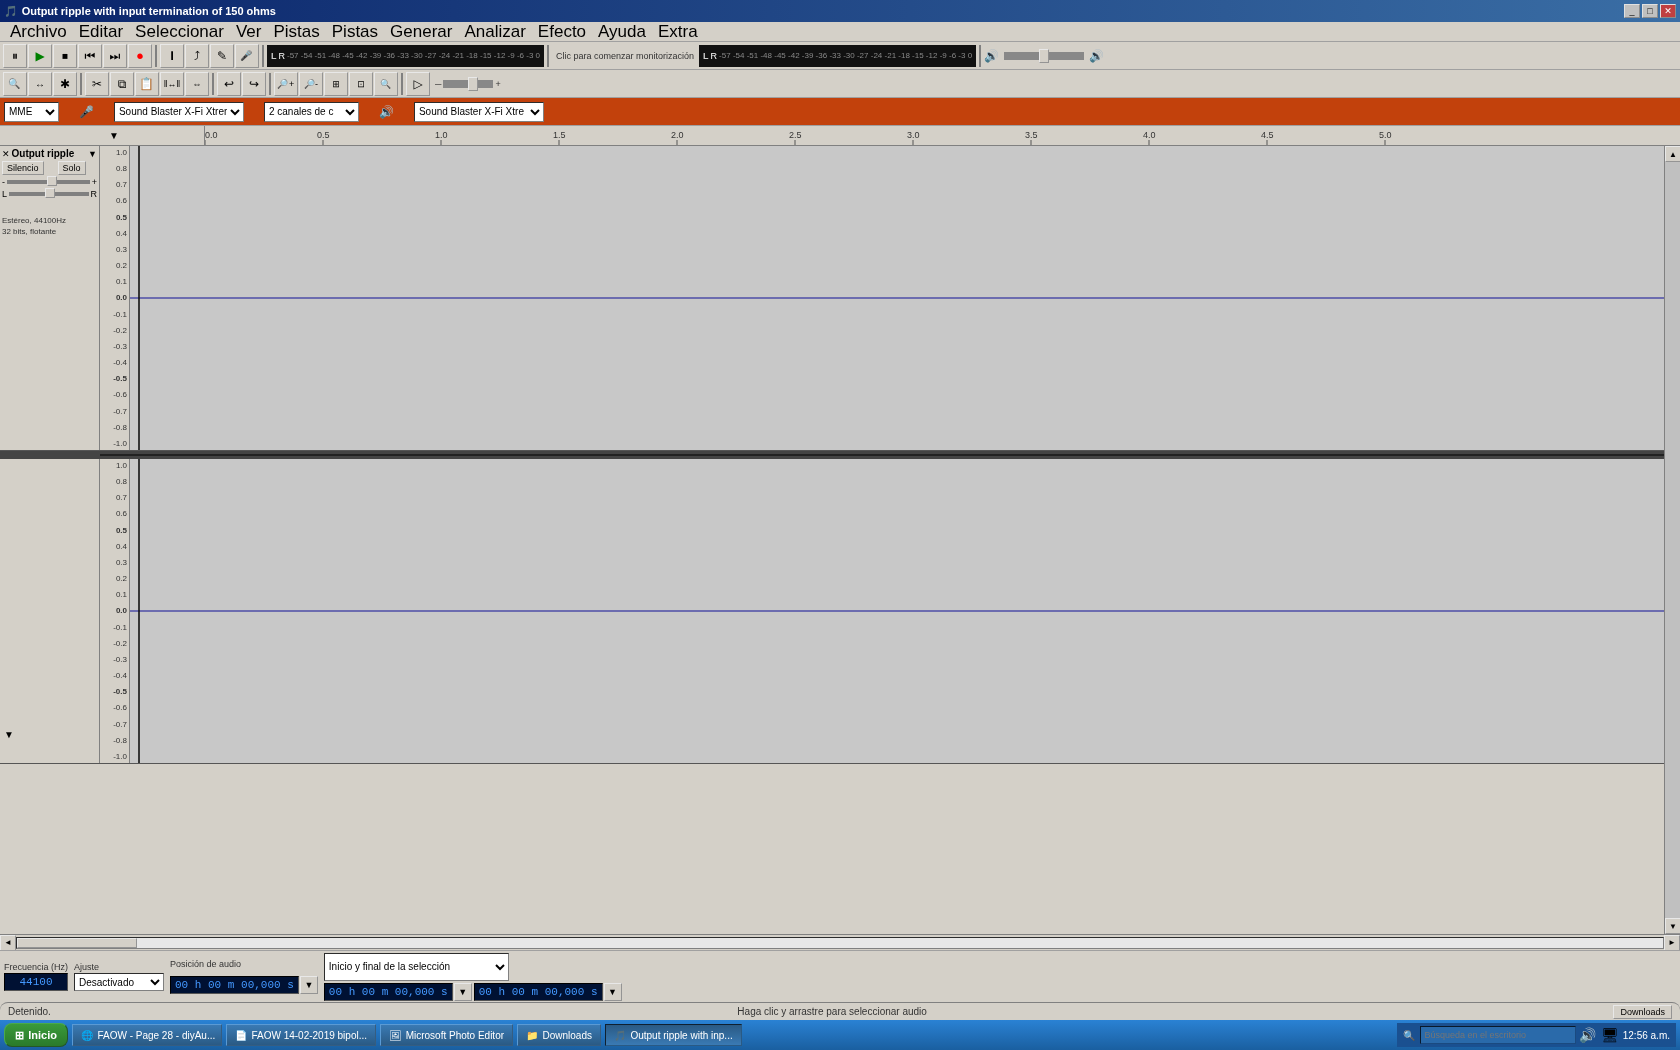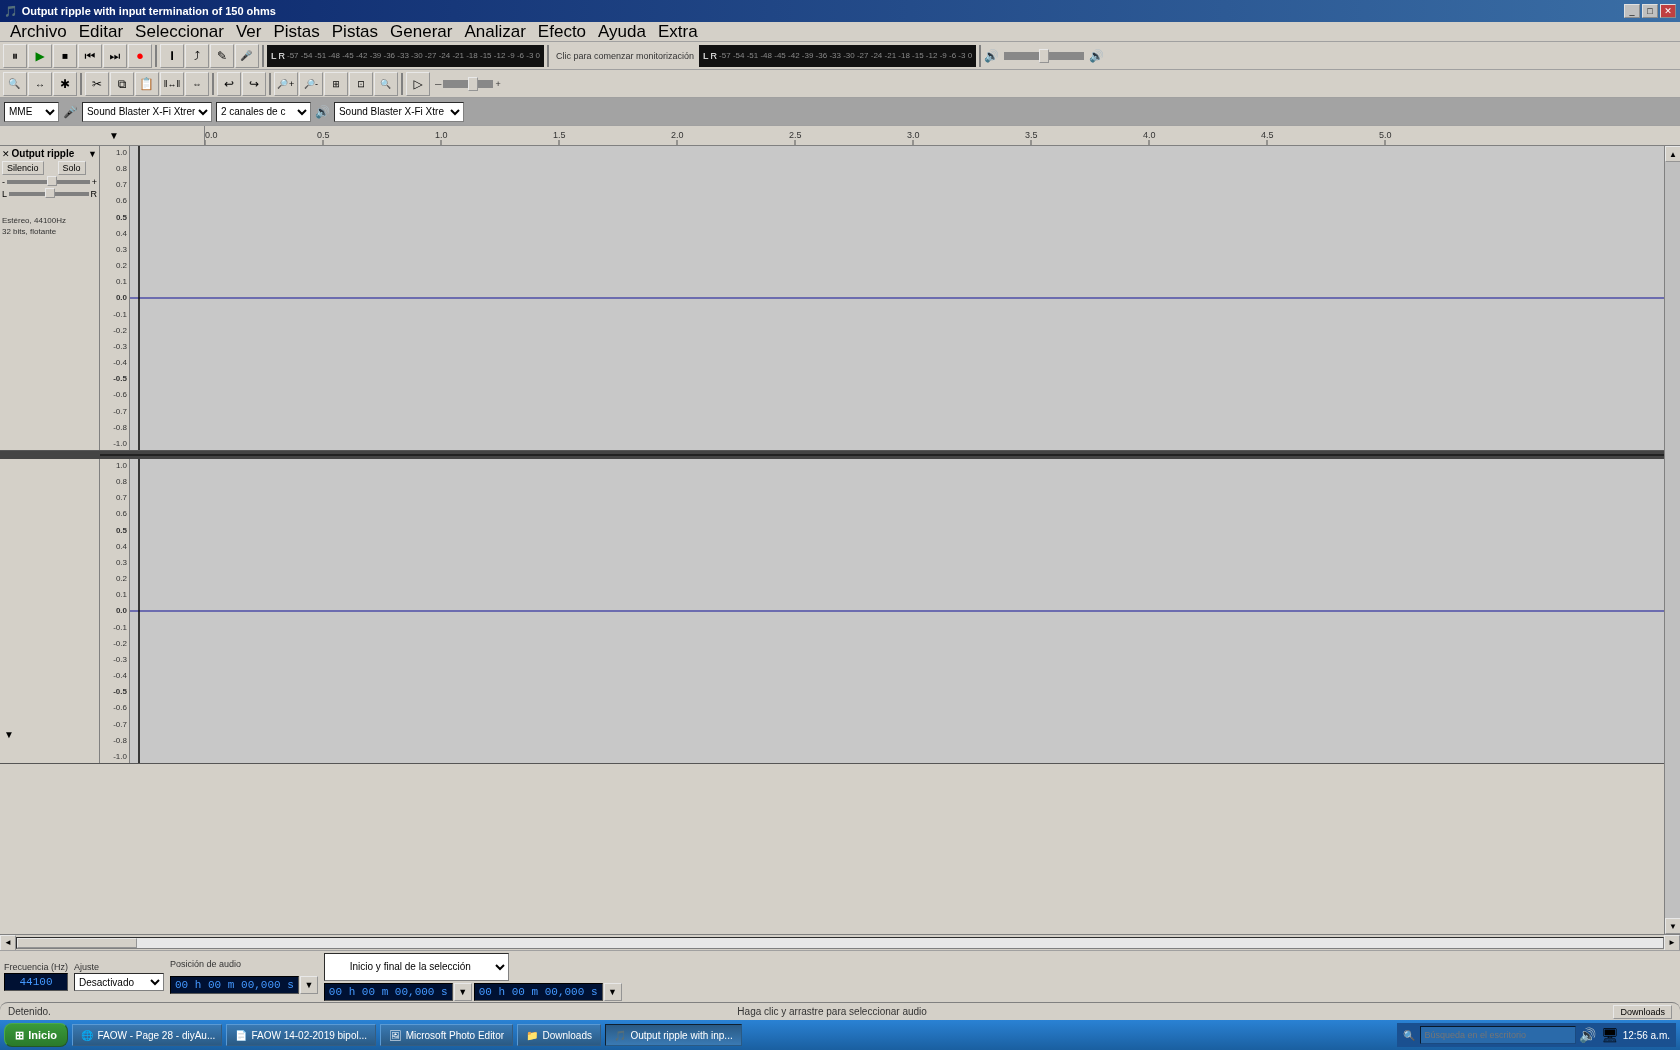--- a/index.html
+++ b/index.html
@@ -63,27 +63,27 @@
     }
     .tb-separator {
       width: 2px;
       height: 22px;
       background: #808080;
       margin: 0 2px;
     }
 
     
     #input-toolbar {
-      background: #a3a3a3;
+      background: #c2410c;
       border-bottom: 1px solid #a0a0a0;
       height: 28px;
       display: flex;
       align-items: center;
       padding: 2px 4px;
-      gap: 4px;
+      gap: 20px;
     }
     .input-select {
       height: 20px;
       font-size: 10px;
       background: white;
       border: 1px inset #808080;
     }
 
     
     #time-ruler {
@@ -619,21 +619,21 @@
 
     <div style="display:flex;flex-direction:column;gap:7px;">
       <span style="font-size:9px;color:#333;">Posición de audio</span>
       <div style="display:flex;align-items:center;gap:1px;">
         <div class="time-display">00 h 00 m 00,000 s</div>
         <div class="bottom-btn">▼</div>
       </div>
     </div>
 
     <div style="display:flex;flex-direction:column;gap:1px;">
-      <select class="input-select" style="width:185px;height:28px;text-align:center;">
+      <select class="input-select" style="width:185px;height:28px;">
         <option>Inicio y final de la selección</option>
         <option>Inicio y duración</option>
         <option>Final y duración</option>
       </select>
       <div style="display:flex;gap:2px;margin-top:1px;">
         <div style="display:flex;align-items:center;gap:1px;">
           <div class="time-display">00 h 00 m 00,000 s</div>
           <div class="bottom-btn">▼</div>
         </div>
         <div style="display:flex;align-items:center;gap:1px;">

